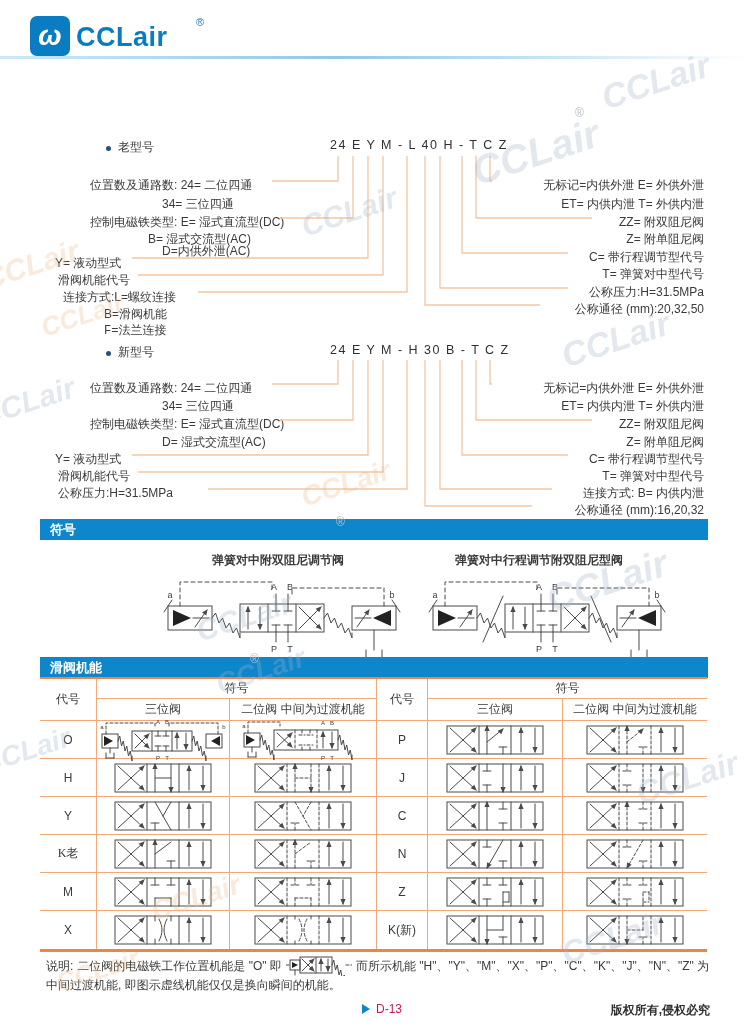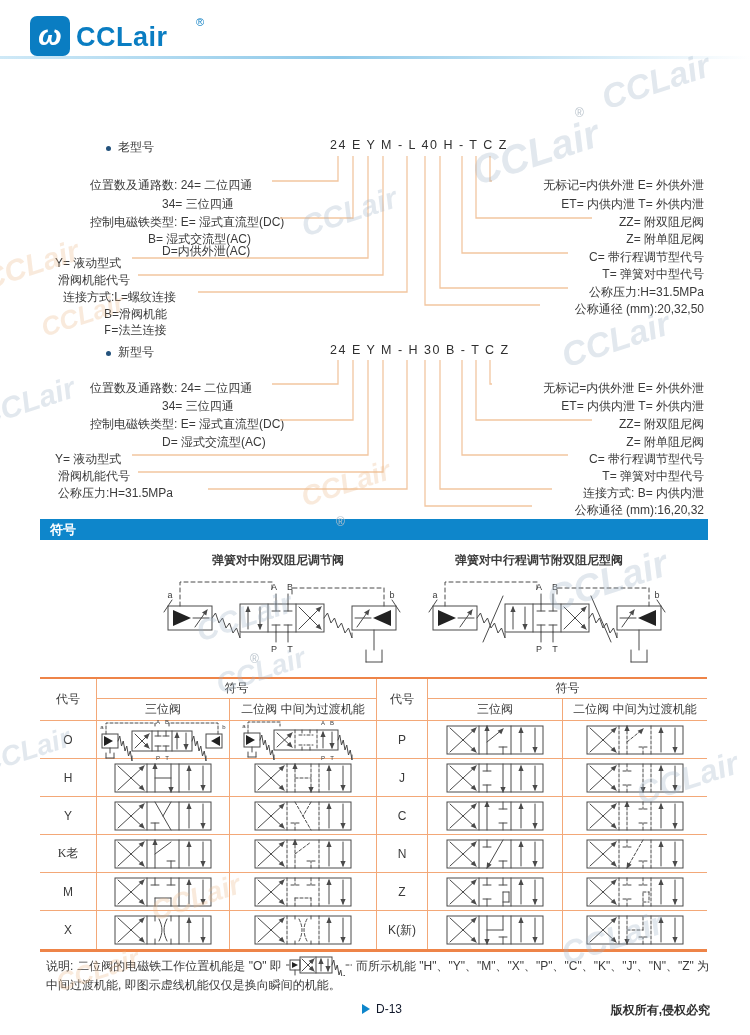--- a/index.html
+++ b/index.html
@@ -30,21 +30,21 @@
   
   #spool-table{position:absolute;left:40px;top:677px;width:667px;display:grid;
                grid-template-columns:57px 133px 147px 51px 135px 144px;
                grid-template-rows:20px 22px repeat(6,38px);
                border-top:2px solid #ee8448;border-bottom:3px solid #ee8448;font-size:12px;}
   .tcell{display:flex;align-items:center;justify-content:center;box-sizing:border-box;}
   .b-r{border-right:1px solid #f3a878;}
   .b-b{border-bottom:1px solid #f3a878;}
   
   .note-line{position:absolute;font-size:12px;color:#3a3a3a;white-space:nowrap;display:flex;align-items:center;gap:4px;}
-  .footer-page{position:absolute;font-size:12px;color:#0f172a;display:flex;align-items:center;gap:6px;}
+  .footer-page{position:absolute;font-size:12px;color:#be185d;display:flex;align-items:center;gap:6px;}
   .tri{width:0;height:0;border-left:8px solid #0e86cb;border-top:5px solid transparent;border-bottom:5px solid transparent;}
   .copyright{position:absolute;right:40px;font-size:12px;font-weight:bold;color:#2f2f2f;}
   .wm{position:absolute;font-weight:bold;font-style:italic;color:rgba(160,180,200,.30);
       transform:rotate(-18deg);white-space:nowrap;pointer-events:none;z-index:2;}
   .wm.tan{color:rgba(235,185,140,.30);}
 </style>
 </head>
 <body>
 
 <div id="page">
@@ -253,20 +253,21 @@
         <text x="30" y="32" font-size="9" fill="#3a3a3a" stroke="none" text-anchor="middle" font-family="Liberation Sans,sans-serif">a</text>
         <text x="252" y="32" font-size="9" fill="#3a3a3a" stroke="none" text-anchor="middle" font-family="Liberation Sans,sans-serif">b</text>
         <line x1="234" y1="64" x2="234" y2="84"></line>
         <line x1="226" y1="84" x2="226" y2="96"></line>
         <line x1="242" y1="84" x2="242" y2="96"></line>
         <line x1="226" y1="96" x2="242" y2="96"></line>
         <line x1="78" y1="76" x2="98" y2="30"></line>
         <line x1="186" y1="30" x2="206" y2="76"></line>
       </svg></div>
 
+  <div class="bar" style="top:657px;">滑阀机能</div>
 
   <div id="spool-table">
       <div class="tcell b-r b-b" style="grid-area: 1 / 1 / span 2;">代号</div>
       <div class="tcell b-r b-b" style="grid-area: 1 / 2 / auto / span 2;">符号</div>
       <div class="tcell b-r b-b" style="grid-area: 1 / 4 / span 2;">代号</div>
       <div class="tcell b-b" style="grid-area: 1 / 5 / auto / span 2;">符号</div>
       <div class="tcell b-r b-b" style="grid-area: 2 / 2;">三位阀</div>
       <div class="tcell b-r b-b" style="grid-area: 2 / 3;">二位阀 中间为过渡机能</div>
       <div class="tcell b-r b-b" style="grid-area: 2 / 5;">三位阀</div>
       <div class="tcell b-b" style="grid-area: 2 / 6;">二位阀 中间为过渡机能</div>

